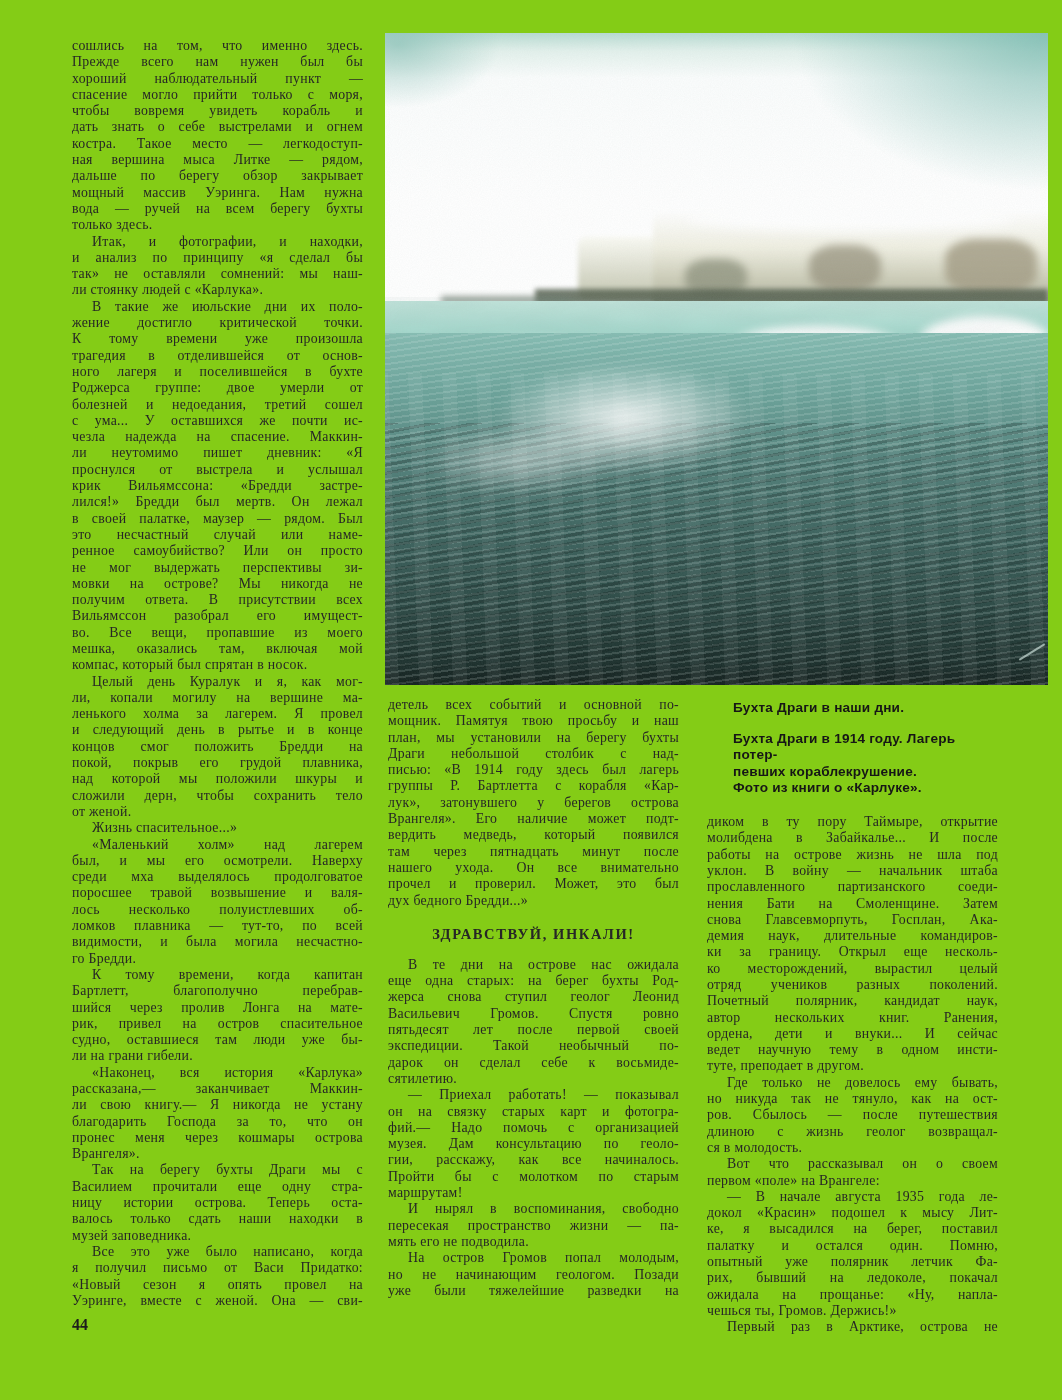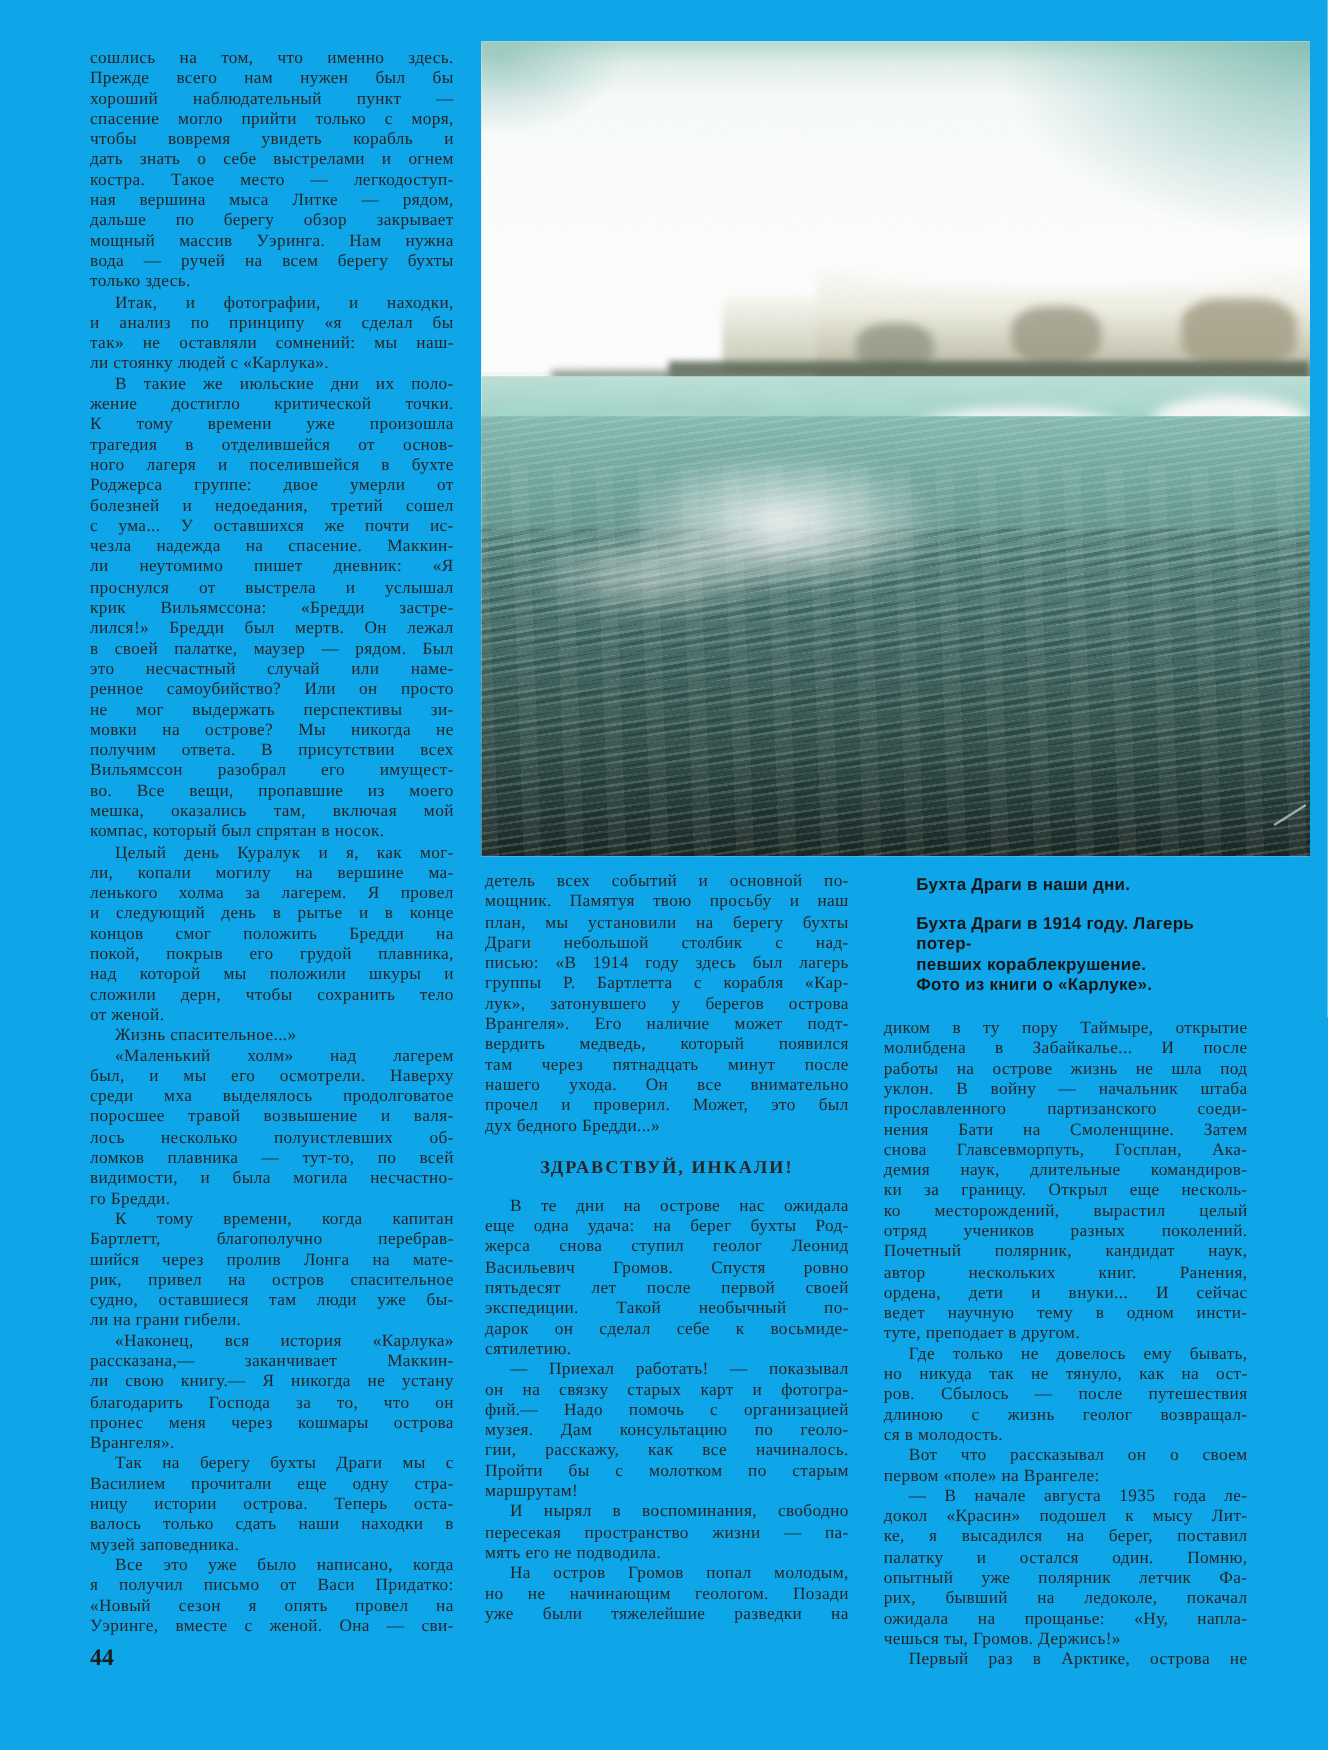--- a/index.html
+++ b/index.html
@@ -1,33 +1,33 @@
 <!DOCTYPE html>
 <html><head>
 <meta charset="utf-8">
 <style>
   html,body{margin:0;padding:0;}
-  .page{position:relative;width:1062px;height:1400px;background:#0ea5e9;overflow:hidden;
+  .page{position:relative;width:1062px;height:1400px;background:#84cc16;overflow:hidden;
         font-family:"Liberation Serif",serif;color:#262626;}
   
   .col{position:absolute;width:291px;}
   .col-left{left:72px;top:38px;}
   .col-middle{left:388px;top:697px;}
   .col-right{left:707px;top:700px;}
   .tline{display:block;height:16.3px;line-height:16.3px;font-size:13.8px;
          letter-spacing:0.3px;text-align:justify;text-align-last:justify;text-justify:inter-word;
          white-space:normal;overflow:visible;}
   .tline.plast{text-align-last:left;}
   .tline.indent{text-indent:20px;}
   .heading{display:block;text-align:center;font-weight:bold;font-size:14.5px;
            letter-spacing:1.6px;margin:15px 0 13px 0;height:20px;line-height:20px;}
   .cap-block{margin:0 0 15px 0;padding-left:26px;font-family:"Liberation Sans",sans-serif;
              font-weight:bold;font-size:13.6px;line-height:16.2px;color:#161616;letter-spacing:0.2px;}
   .cap-block.last{margin-bottom:18px;}
-  .pageno{position:absolute;left:72px;top:1316px;font-weight:bold;font-size:19px;color:#1d1d1d;}
+  .pageno{position:absolute;left:72px;top:1316px;font-weight:bold;font-size:16px;color:#1d1d1d;}
   
   .photo{position:absolute;left:385px;top:33px;width:663px;height:652px;overflow:hidden;background:#fff;}
   .photo *{position:absolute;}
   .ph-sky{left:0;top:0;width:663px;height:300px;
     background:
       radial-gradient(ellipse 62% 85% at 100% 0%, rgba(124,189,178,.85), rgba(124,189,178,0) 62%),
       radial-gradient(ellipse 22% 30% at 2% 4%, rgba(122,185,174,.6), rgba(122,185,174,0) 70%),
       linear-gradient(180deg,#b7dbd2 0%,#e3f1ec 6%,#fbfdfd 15%,#ffffff 55%,#ffffff 100%);}
   .ph-shore-far{left:-12px;top:292px;width:330px;height:44px;background:#a3b8b0;
       border-radius:50%;filter:blur(7px);opacity:.6;}
@@ -197,21 +197,21 @@
       <div class="tline">группы Р. Бартлетта с корабля «Кар-</div>
       <div class="tline">лук», затонувшего у берегов острова</div>
       <div class="tline">Врангеля». Его наличие может подт-</div>
       <div class="tline">вердить медведь, который появился</div>
       <div class="tline">там через пятнадцать минут после</div>
       <div class="tline">нашего ухода. Он все внимательно</div>
       <div class="tline">прочел и проверил. Может, это был</div>
       <div class="tline plast">дух бедного Бредди...»</div>
       <div class="heading">ЗДРАВСТВУЙ, ИНКАЛИ!</div>
       <div class="tline indent">В те дни на острове нас ожидала</div>
-      <div class="tline">еще одна удача: на берег бухты Род-</div>
+      <div class="tline">еще одна старых: на берег бухты Род-</div>
       <div class="tline">жерса снова ступил геолог Леонид</div>
       <div class="tline">Васильевич Громов. Спустя ровно</div>
       <div class="tline">пятьдесят лет после первой своей</div>
       <div class="tline">экспедиции. Такой необычный по-</div>
       <div class="tline">дарок он сделал себе к восьмиде-</div>
       <div class="tline plast">сятилетию.</div>
       <div class="tline indent">— Приехал работать! — показывал</div>
       <div class="tline">он на связку старых карт и фотогра-</div>
       <div class="tline">фий.— Надо помочь с организацией</div>
       <div class="tline">музея. Дам консультацию по геоло-</div>

